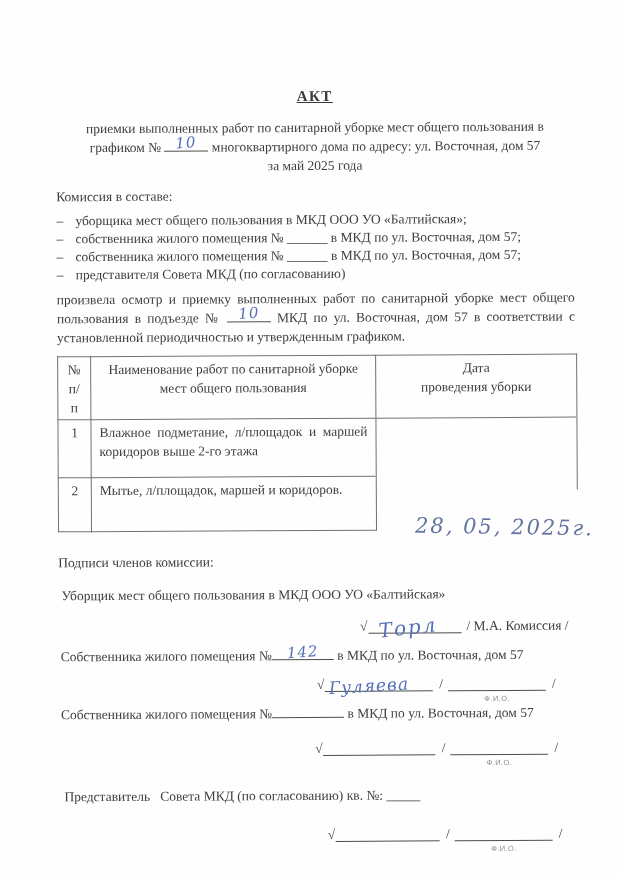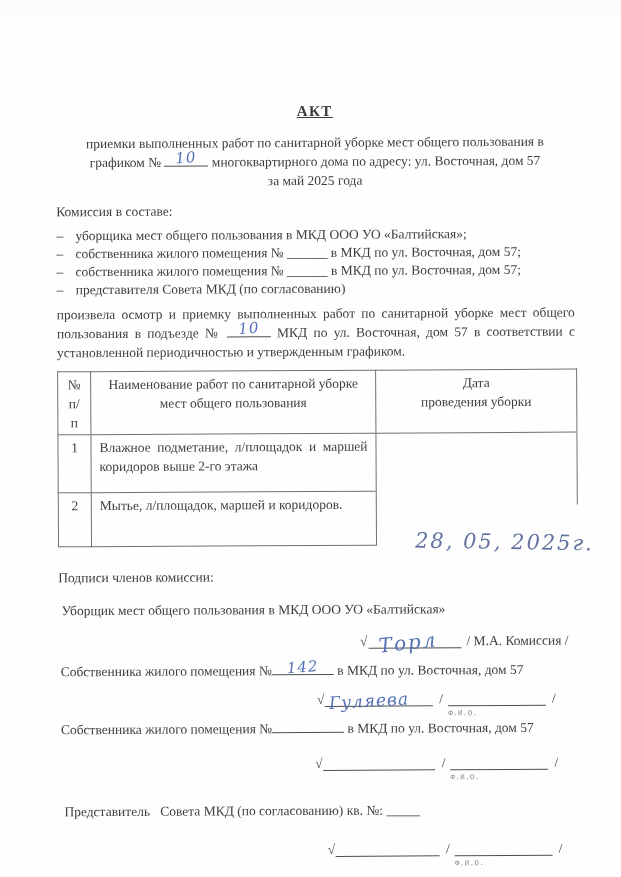--- a/index.html
+++ b/index.html
@@ -7,21 +7,20 @@
     width:621px; height:877px;
     background:#fbfbfa;
     overflow:hidden;
     font-family:"Liberation Serif", serif;
   }
   .page {
     position:absolute; inset:0;
     background:#fefefe;
     color:#3e3e3e;
     font-size:13.5px;
-    margin-top:15px;
   }
   .content {
     padding:88px 46px 0 57px;
     transform:rotate(-0.3deg);
     transform-origin:50% 40%;
   }
 
   
   .title {
     text-align:center;
@@ -137,22 +136,22 @@
   .sig-row-2 .sig-hw { font-size:17px; transform:rotate(-3deg); letter-spacing:1px; left:4px; }
   .sig-row-3 { margin-top:19px; margin-right:14px; }
   .sig-row-3 .sig-blank-left { width:112px; }
   .sig-row-4 { margin-top:23px; margin-right:10px; }
   .sig-row-4 .sig-blank-left { width:104px; }
 
   .slash-sep { margin:0 5px 0 6px; }
   .fio-wrap { width:98px; border-bottom:1px solid #4e4e4e; height:14px; position:relative; }
   .fio-label {
     position:absolute; top:15px; left:0; right:0;
-    text-align:left; font-size:7.5px; color:#8d8d8d;
-    letter-spacing:0.4px; font-family:Liberation Mono, monospace;
+    text-align:center; font-size:7.5px; color:#8d8d8d;
+    letter-spacing:0.4px; font-family:Liberation Sans, sans-serif;
   }
 
   .rep-line { margin-top:32px; margin-left:5px; white-space:pre-wrap; }
 </style>
 </head>
 <body>
 
 <div class="page">
   <div class="content">
 

